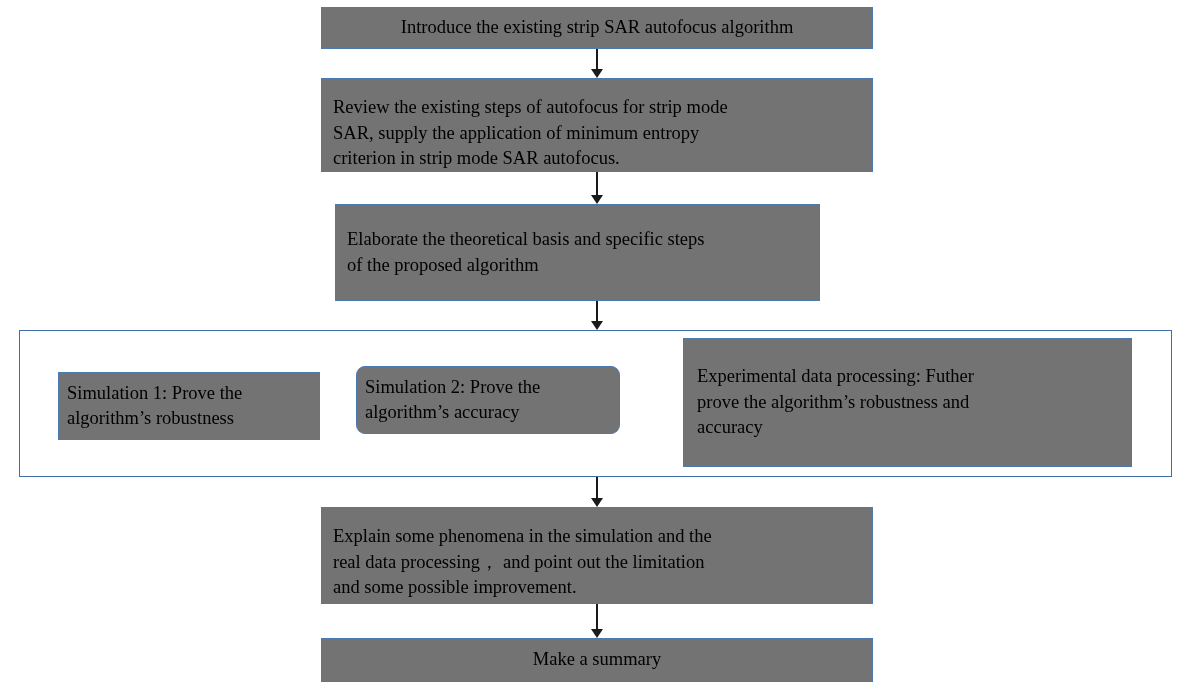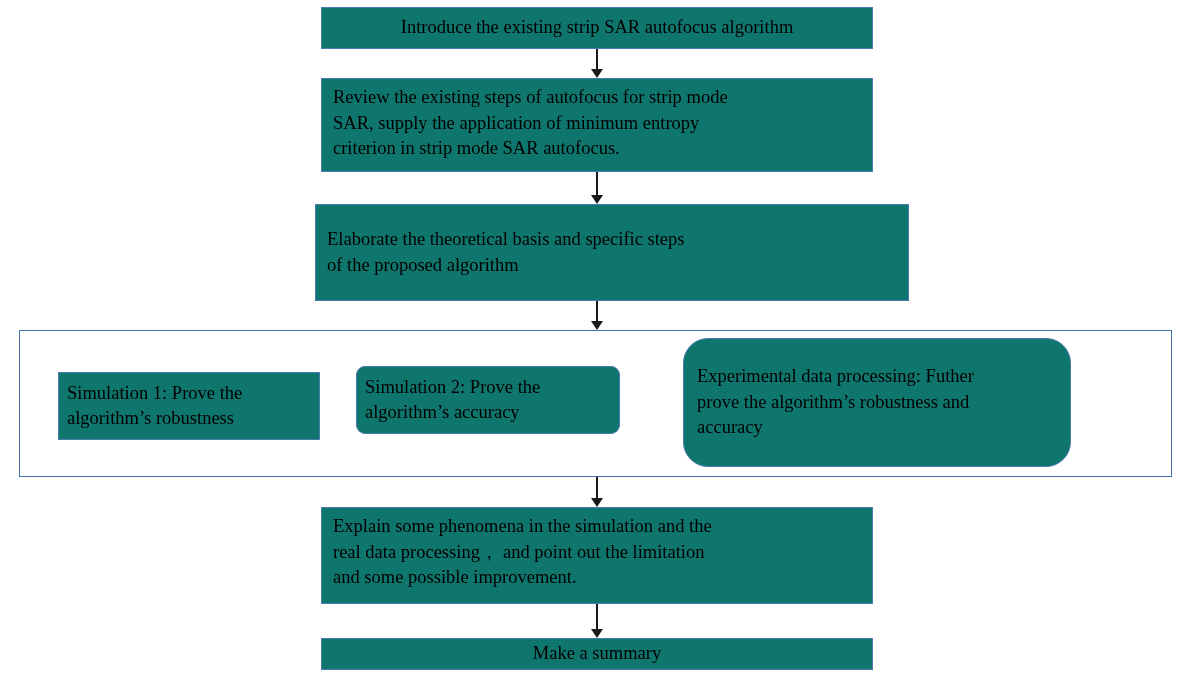--- a/index.html
+++ b/index.html
@@ -16,37 +16,37 @@
   }
   #flow {
     position: relative;
     width: 1200px;
     height: 694px;
   }
   .node {
     position: absolute;
     box-sizing: border-box;
     border: 1px solid #4a7ab0;
-    background: #0f766e;
+    background: #737373;
     font-size: 18.5px;
     line-height: 25.5px;
     color: #000000;
   }
   .node .txt {
     display: block;
     white-space: pre-line;
   }
   .node.left {
     text-align: left;
   }
   .node.center {
     text-align: center;
   }
   .node.pad {
-    padding: 6px 9px 6px 11px;
+    padding: 16px 9px 6px 11px;
   }
   .node.vcenter {
     display: flex;
     align-items: center;
   }
   .node.hcenter {
     display: flex;
     align-items: center;
     justify-content: center;
   }
@@ -95,21 +95,21 @@
     <span class="txt">Review the existing steps of autofocus for strip mode
 SAR, supply the application of minimum entropy
 criterion in strip mode SAR autofocus.</span>
   </div>
 
   <div class="arrow" style="left:590px; top:172px; height:32px;">
     <div class="shaft" style="height:23px;"></div>
     <div class="head" style="top:23px;"></div>
   </div>
 
-  <div class="node left vcenter" style="left:315px; top:204px; width:594px; height:97px; padding:0 9px 0 11px;">
+  <div class="node left vcenter" style="left:335px; top:204px; width:485px; height:97px; padding:0 9px 0 11px;">
     <span class="txt">Elaborate the theoretical basis and specific steps
 of the proposed algorithm</span>
   </div>
 
   <div class="arrow" style="left:590px; top:301px; height:29px;">
     <div class="shaft" style="height:20px;"></div>
     <div class="head" style="top:20px;"></div>
   </div>
 
   <div class="group-box" style="left:19px; top:330px; width:1153px; height:147px;"></div>
@@ -117,21 +117,21 @@
   <div class="node left vcenter" style="left:58px; top:372px; width:262px; height:68px; padding:0 8px 0 8px;">
     <span class="txt">Simulation 1: Prove the
 algorithm’s robustness</span>
   </div>
 
   <div class="node left vcenter" style="left:356px; top:366px; width:264px; height:68px; padding:0 8px 0 8px;border-radius:9px;">
     <span class="txt">Simulation 2: Prove the
 algorithm’s accuracy</span>
   </div>
 
-  <div class="node left vcenter" style="left:683px; top:338px; width:388px; height:129px; padding:0 10px 0 13px;border-radius:25px;">
+  <div class="node left vcenter" style="left:683px; top:338px; width:449px; height:129px; padding:0 10px 0 13px;">
     <span class="txt">Experimental data processing: Futher
 prove the algorithm’s robustness and
 accuracy</span>
   </div>
 
   <div class="arrow" style="left:590px; top:477px; height:30px;">
     <div class="shaft" style="height:21px;"></div>
     <div class="head" style="top:21px;"></div>
   </div>
 
@@ -139,17 +139,17 @@
     <span class="txt">Explain some phenomena in the simulation and the
 real data processing， and point out the limitation
 and some possible improvement.</span>
   </div>
 
   <div class="arrow" style="left:590px; top:604px; height:34px;">
     <div class="shaft" style="height:25px;"></div>
     <div class="head" style="top:25px;"></div>
   </div>
 
-  <div class="node center hcenter" style="left:321px; top:638px; width:552px; height:32px;text-align:right;">
+  <div class="node center hcenter" style="left:321px; top:638px; width:552px; height:44px;text-align:right;">
     <span class="txt">Make a summary</span>
   </div>
 
 </div>
 
 </body></html>

